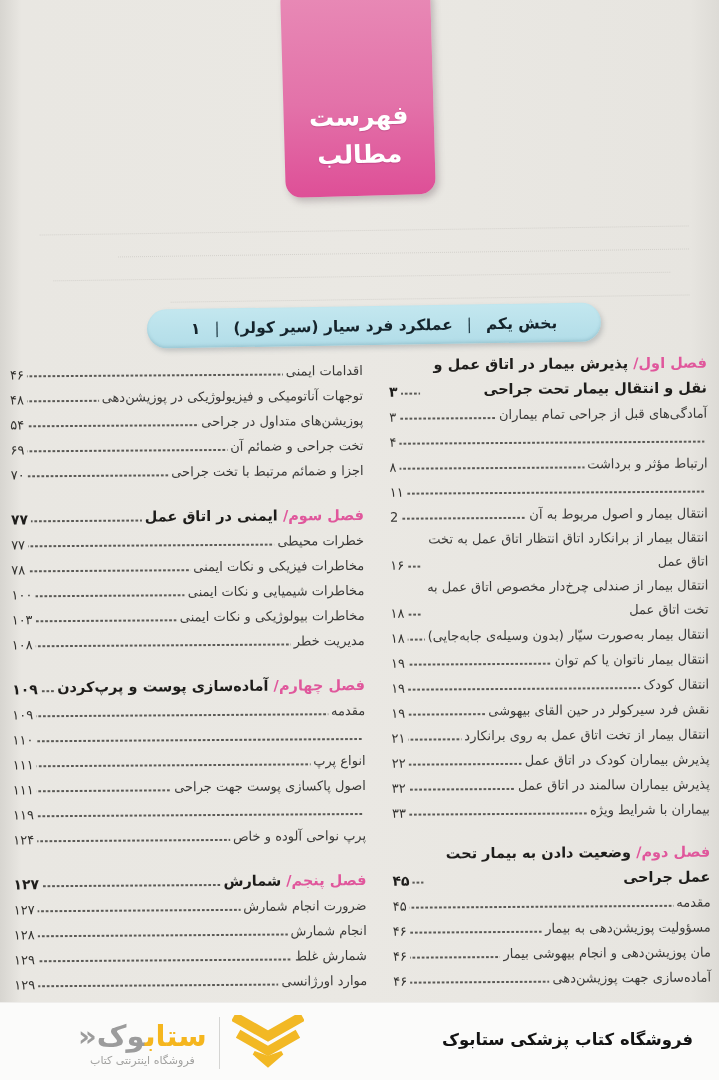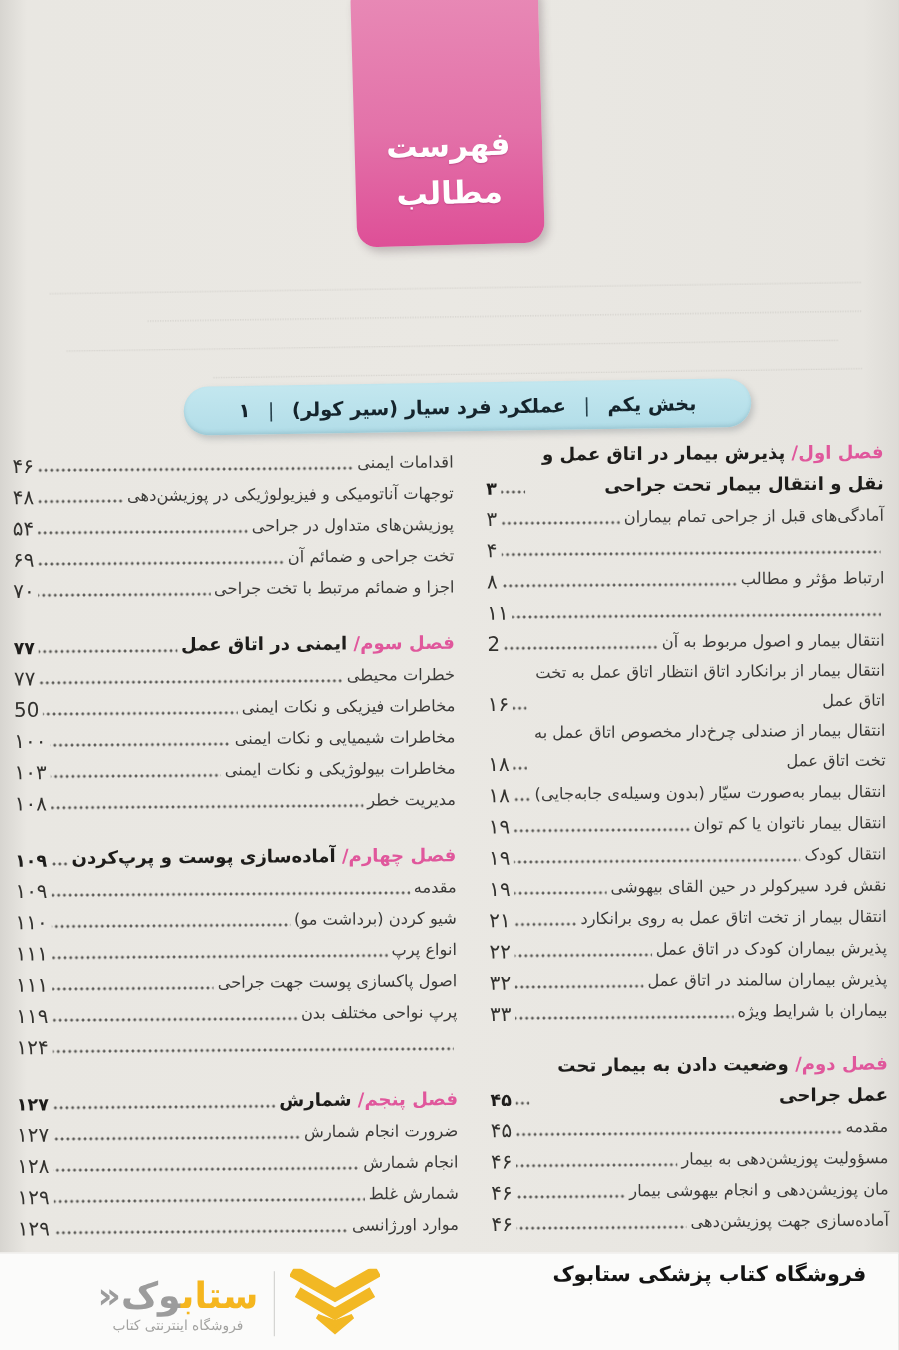--- a/index.html
+++ b/index.html
@@ -50,32 +50,32 @@
   .toc-col { display:flex; flex-direction:column; }
   .toc-col.right-col { width:318px; flex:0 0 318px; }
   .toc-col.left-col  { flex:1; padding-top:6px; }
   .toc-row { display:flex; align-items:flex-end; min-height:25px; font-size:13px; color:#3c3b39; }
   .toc-row .t { flex:0 1 auto; max-width:calc(100% - 34px); line-height:24px; }
   .toc-row .dots {
     flex:1 1 8px; height:6px; margin:0 3px 6px 3px;
     background-image:radial-gradient(circle, #5a5955 1.05px, transparent 1.3px);
     background-size:4.6px 6px; background-position:center bottom; background-repeat:repeat-x;
   }
-  .toc-row .pg { white-space:nowrap; padding-bottom:3px; font-size:16px; color:#33322f; }
+  .toc-row .pg { white-space:nowrap; padding-bottom:3px; font-size:13px; color:#33322f; }
   .toc-row.chapter { min-height:27px; margin-top:1px; }
   .toc-row.chapter .t { font-weight:bold; color:#1e1d1b; font-size:14.5px; line-height:25px; }
   .toc-row.chapter .pg { font-weight:bold; color:#1e1d1b; font-size:14px; }
   .toc-row.chapter .ch-label { color:#e0579c; font-weight:bold; }
   .toc-gap { height:17px; }
   
   .footer {
     position:absolute; left:0; right:0; bottom:0; height:78px;
     background:#fbfbfa; border-top:1px solid #efeeec;
   }
-  .footer-right { position:absolute; right:26px; top:4px; text-align:right; direction:rtl; }
+  .footer-right { position:absolute; right:26px; top:24px; text-align:right; direction:rtl; }
   .store-line { font-size:16.5px; font-weight:bold; color:#141414; line-height:26px; }
   .url-line { direction:ltr; font-size:20px; font-weight:bold; letter-spacing:7px; color:#242424; line-height:30px; }
   .url-line .gold { color:#eeb11d; }
   .footer-left { position:absolute; left:78px; top:12px; display:flex; direction:ltr; align-items:center; gap:12px; }
   .brand { text-align:center; }
   .wordmark { font-size:29px; font-weight:bold; line-height:32px; direction:rtl; }
   .wordmark .gold { color:#f5b61e; }
   .wordmark .gray { color:#9c9c9c; }
   .brand .subtitle { font-size:11px; color:#a2a2a0; margin-top:2px; }
   .logo-divider { width:1px; height:52px; background:#d5d5d3; }
@@ -116,21 +116,21 @@
         <div class="toc-row">
           <span class="t">آمادگی‌های قبل از جراحی تمام بیماران</span>
           <span class="dots"></span>
           <span class="pg">۳</span>
         </div>
         <div class="toc-row">
           <span class="dots"></span>
           <span class="pg">۴</span>
         </div>
         <div class="toc-row">
-          <span class="t">ارتباط مؤثر و مطالب</span>
+          <span class="t">ارتباط مؤثر و برداشت</span>
           <span class="dots"></span>
           <span class="pg">۸</span>
         </div>
         <div class="toc-row">
           <span class="dots"></span>
           <span class="pg">۱۱</span>
         </div>
         <div class="toc-row">
           <span class="t">انتقال بیمار و اصول مربوط به آن</span>
           <span class="dots"></span>
@@ -246,21 +246,21 @@
           <span class="pg">۷۷</span>
         </div>
         <div class="toc-row">
           <span class="t">خطرات محیطی</span>
           <span class="dots"></span>
           <span class="pg">۷۷</span>
         </div>
         <div class="toc-row">
           <span class="t">مخاطرات فیزیکی و نکات ایمنی</span>
           <span class="dots"></span>
-          <span class="pg">50</span>
+          <span class="pg">۷۸</span>
         </div>
         <div class="toc-row">
           <span class="t">مخاطرات شیمیایی و نکات ایمنی</span>
           <span class="dots"></span>
           <span class="pg">۱۰۰</span>
         </div>
         <div class="toc-row">
           <span class="t">مخاطرات بیولوژیکی و نکات ایمنی</span>
           <span class="dots"></span>
           <span class="pg">۱۰۳</span>
@@ -275,40 +275,39 @@
           <span class="t"><span class="ch-label">فصل چهارم/ </span>آماده‌سازی پوست و پرپ‌کردن</span>
           <span class="dots"></span>
           <span class="pg">۱۰۹</span>
         </div>
         <div class="toc-row">
           <span class="t">مقدمه</span>
           <span class="dots"></span>
           <span class="pg">۱۰۹</span>
         </div>
         <div class="toc-row">
-          <span class="t">شیو کردن (برداشت مو)</span>
           <span class="dots"></span>
           <span class="pg">۱۱۰</span>
         </div>
         <div class="toc-row">
           <span class="t">انواع پرپ</span>
           <span class="dots"></span>
           <span class="pg">۱۱۱</span>
         </div>
         <div class="toc-row">
           <span class="t">اصول پاکسازی پوست جهت جراحی</span>
           <span class="dots"></span>
           <span class="pg">۱۱۱</span>
         </div>
         <div class="toc-row">
-          <span class="t">پرپ نواحی مختلف بدن</span>
           <span class="dots"></span>
           <span class="pg">۱۱۹</span>
         </div>
         <div class="toc-row">
+          <span class="t">پرپ نواحی آلوده و خاص</span>
           <span class="dots"></span>
           <span class="pg">۱۲۴</span>
         </div>
         <div class="toc-gap"></div>
         <div class="toc-row chapter">
           <span class="t"><span class="ch-label">فصل پنجم/ </span>شمارش</span>
           <span class="dots"></span>
           <span class="pg">۱۲۷</span>
         </div>
         <div class="toc-row">

